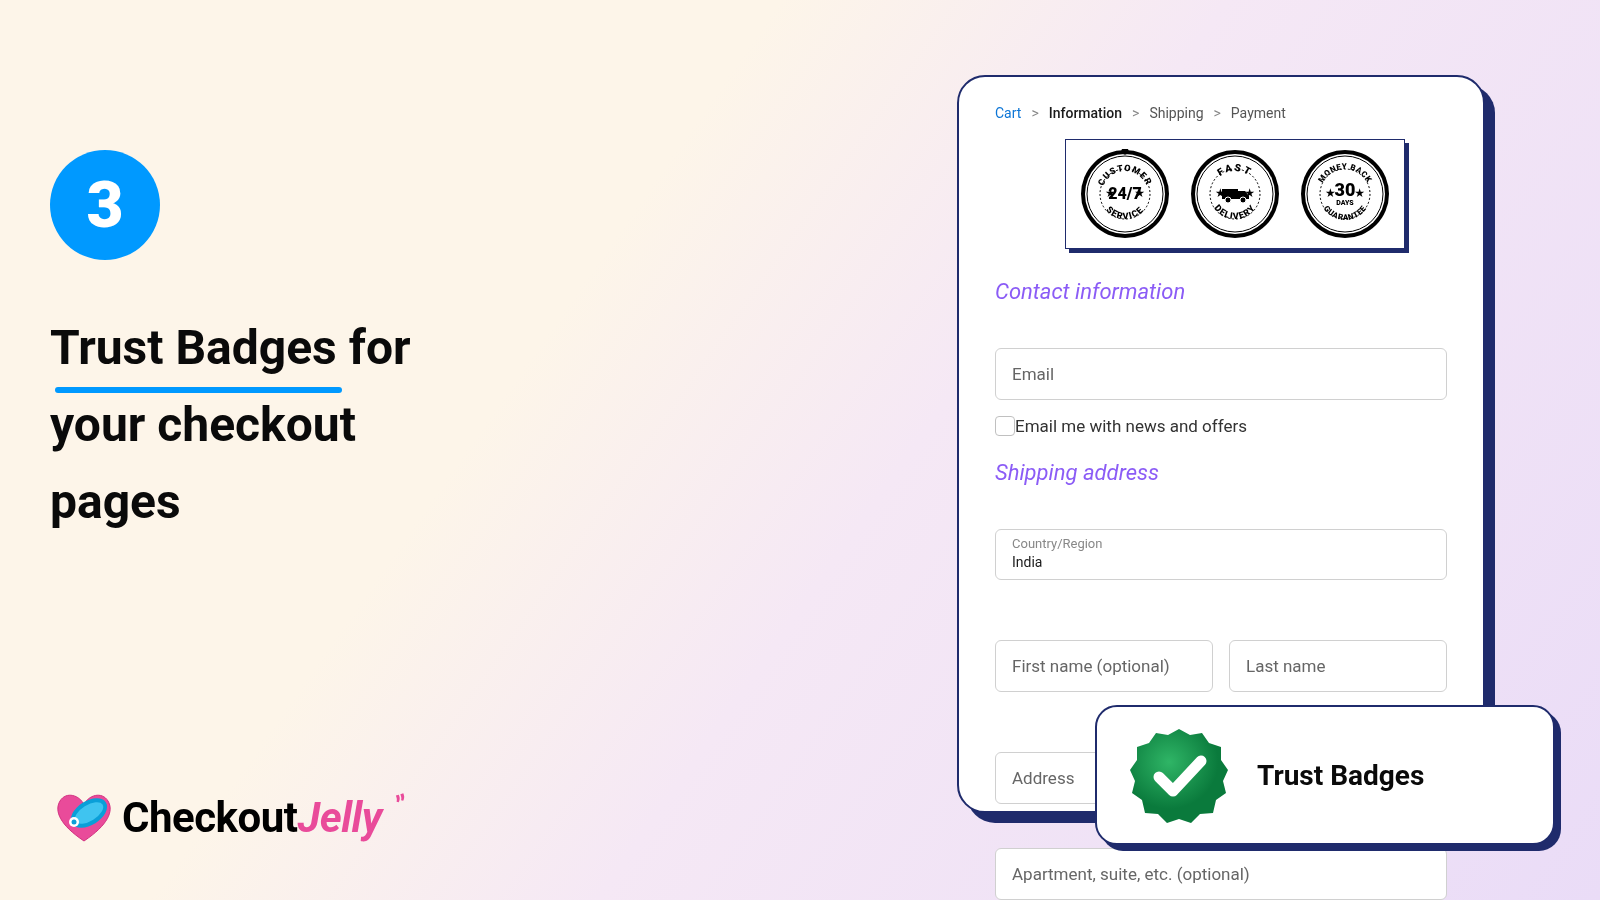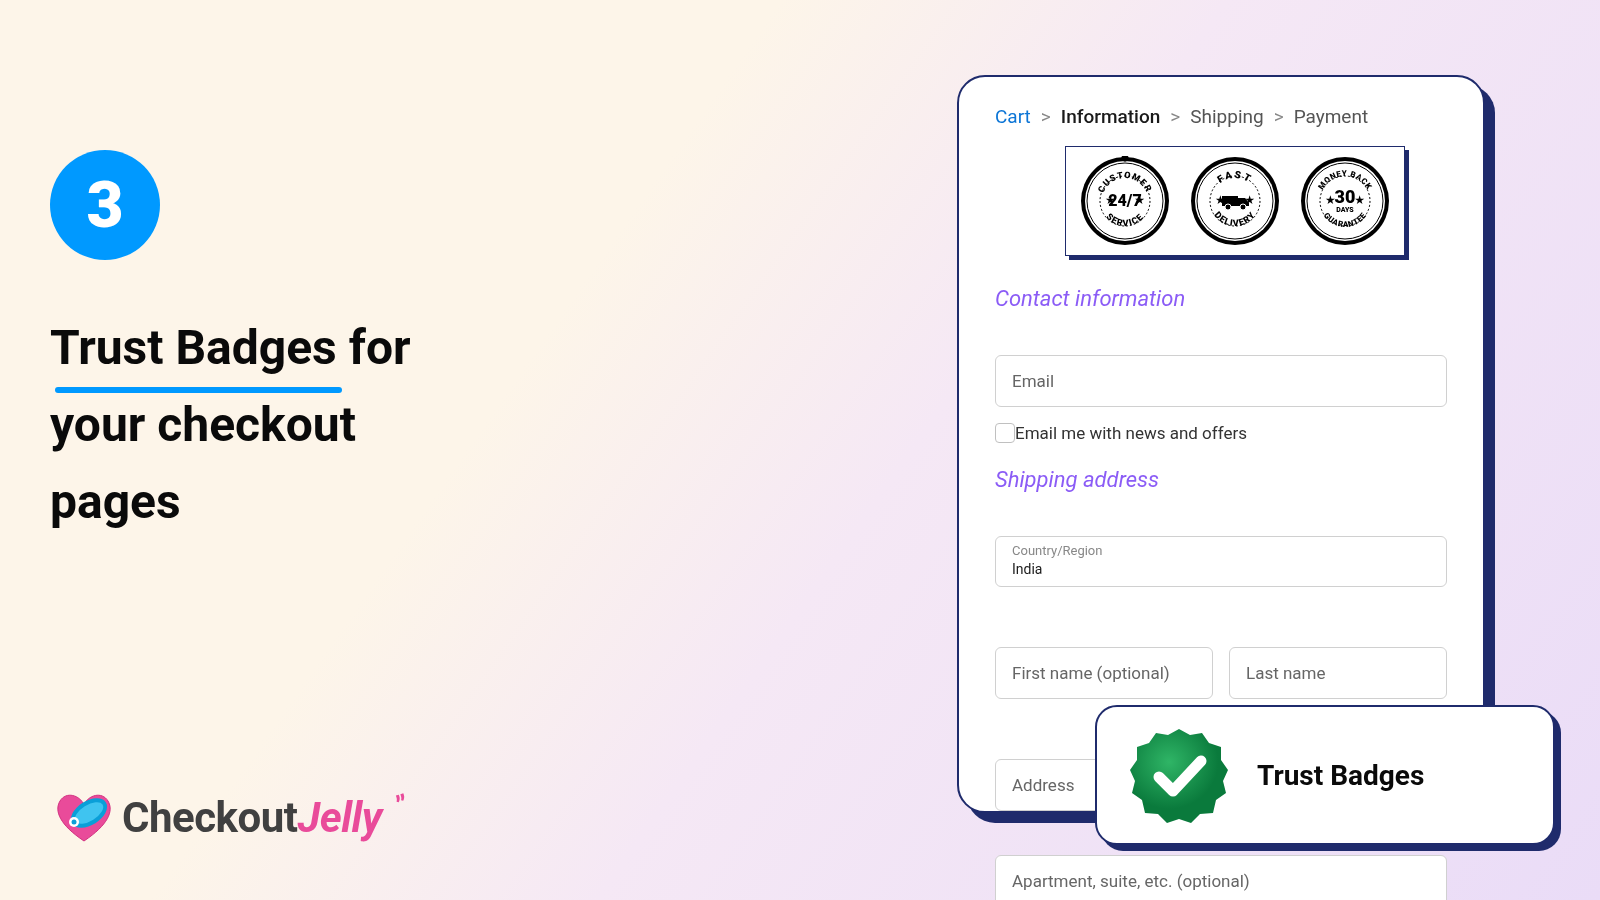--- a/index.html
+++ b/index.html
@@ -68,21 +68,21 @@
 .logo-heart {
   width: 68px;
   height: 56px;
 }
 
 .logo-text {
   font-size: 42px;
   font-weight: 700;
   letter-spacing: -0.5px;
 }
-.logo-text .c1 { color: #404040; margin-top: 38px; }
+.logo-text .c1 { color: #000000; margin-top: 38px; }
 .logo-text .c2 { color: #e94b9a; font-style: italic; }
 
 .logo-accent {
   position: absolute;
   right: -26px;
   top: -4px;
   color: #e94b9a;
   font-size: 28px;
   transform: rotate(-18deg);
 }
@@ -97,21 +97,21 @@
   border: 2px solid #1f2b6c;
   border-radius: 28px;
   padding: 28px 36px;
   box-shadow: 10px 10px 0 0 #1f2b6c;
 }
 
 .breadcrumb {
   display: flex;
   align-items: center;
   gap: 10px;
-  font-size: 19px;
+  font-size: 14px;
   color: #555;
   margin-bottom: 18px;
 }
 .breadcrumb .link { color: #0c75d6; cursor: pointer; }
 .breadcrumb .current { color: #1a1a1a; font-weight: 500; }
 .breadcrumb .sep { color: #888; }
 
 .trust-badges-row {
   margin-left: 70px;
   width: 340px;

